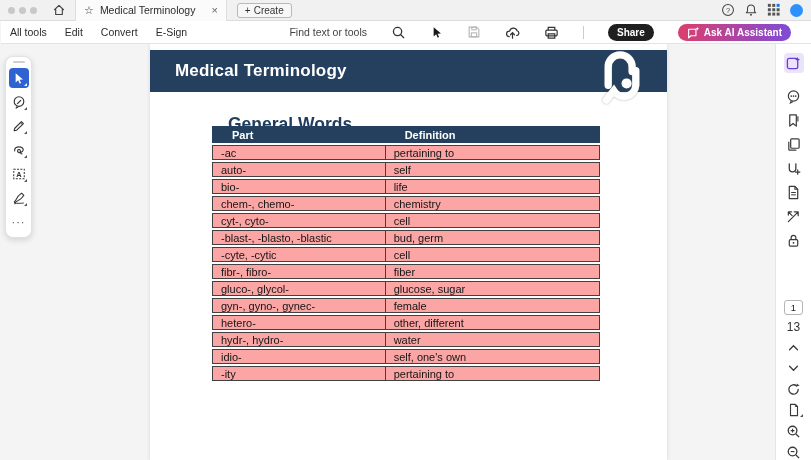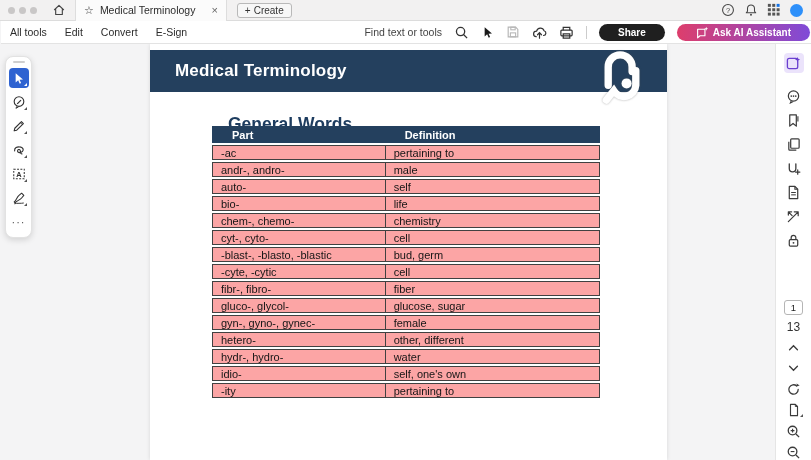--- a/index.html
+++ b/index.html
@@ -27,24 +27,24 @@
   .create-btn{margin-left:10px;height:15px;border:1px solid #b9b9b9;border-radius:3px;background:#f7f7f7;
               display:flex;align-items:center;gap:3px;padding:0 7px;font-size:10px;color:#333}
   .tb-right{margin-left:auto;display:flex;align-items:center;gap:9px;margin-right:8px}
   .avatar{width:13px;height:13px;border-radius:50%;background:var(--avatar)}
 
   
   .menubar{position:absolute;top:21px;left:1px;right:0;height:23px;background:#fff;
            border-bottom:1px solid #e3e3e3;display:flex;align-items:center;z-index:30}
   .menu-item{font-size:10.5px;color:#2c2c2c;margin-left:18px}
   .menu-item:first-child{margin-left:9px}
-  .mb-right{margin-left:auto;display:flex;align-items:center;gap:12px;margin-right:1px}
+  .mb-right{margin-left:auto;display:flex;align-items:center;gap:24px;margin-right:20px}
   .find-label{font-size:10.5px;color:#444}
   .vdiv{width:1px;height:13px;background:#ccc}
-  .pill{height:17px;border-radius:9px;display:flex;align-items:center;gap:4px;padding:0 19px;
+  .pill{height:17px;border-radius:9px;display:flex;align-items:center;gap:4px;padding:0 9px;
         font-size:10px;color:#fff;font-weight:bold}
   .pill.share{background:var(--share)}
   .pill.ai{background:linear-gradient(90deg,var(--ai-g1),var(--ai-g2))}
 
   
   .canvas{position:absolute;top:44px;left:0;right:36px;bottom:0;background:var(--canvas);overflow:hidden}
 
   
   .palette{position:absolute;left:5px;top:12px;width:27px;padding:4px 0 5px;background:#fff;
            border:1px solid #e2e2e2;border-radius:8px;box-shadow:0 2px 6px rgba(0,0,0,.14);
@@ -246,24 +246,20 @@
           <th>Part</th>
           <th>Definition</th>
         </tr>
       </thead>
       <tbody id="table-body">
           <tr>
             <td>-ac</td>
             <td>pertaining to</td>
           </tr>
           <tr>
-            <td>andr-, andro-</td>
-            <td>male</td>
-          </tr>
-          <tr>
             <td>auto-</td>
             <td>self</td>
           </tr>
           <tr>
             <td>bio-</td>
             <td>life</td>
           </tr>
           <tr>
             <td>chem-, chemo-</td>
             <td>chemistry</td>

